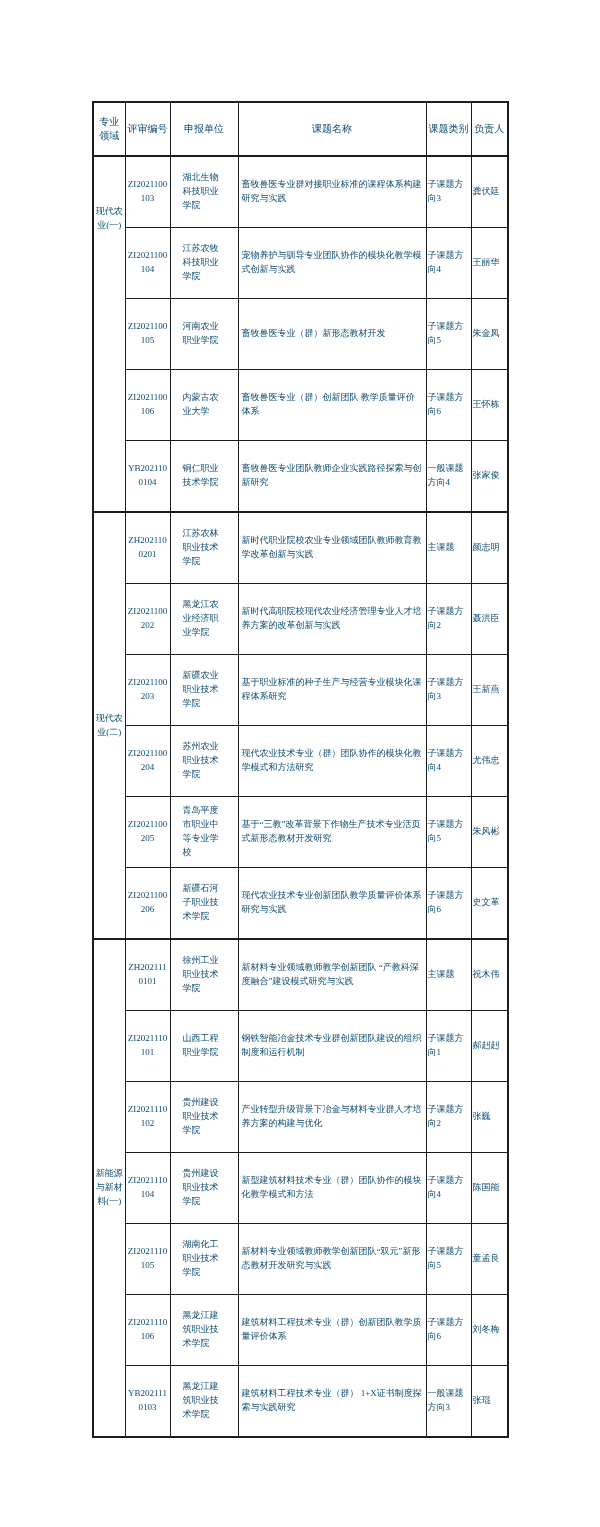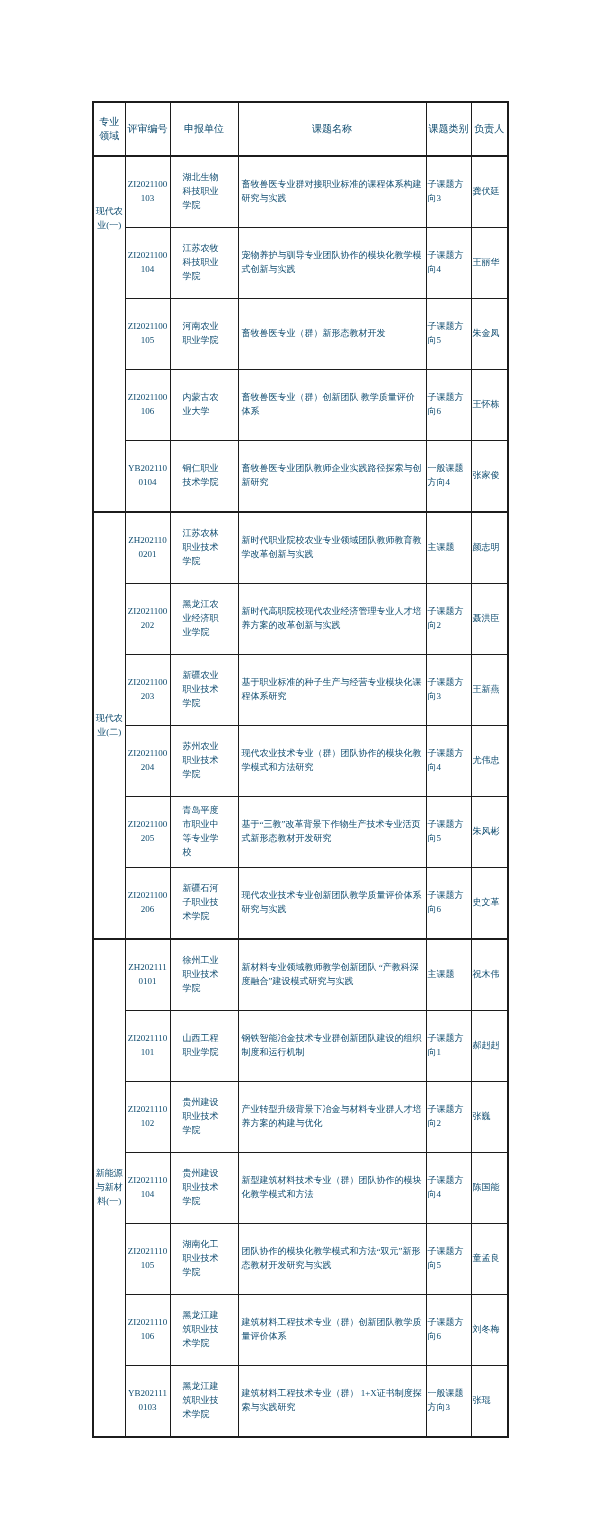--- a/index.html
+++ b/index.html
@@ -173,21 +173,21 @@
       <tr>
         <td class="code">ZI2021110104</td>
         <td class="unit">贵州建设职业技术学院</td>
         <td class="title">新型建筑材料技术专业（群）团队协作的模块化教学模式和方法</td>
         <td class="cat">子课题方向4</td>
         <td class="leader">陈国能</td>
       </tr>
       <tr>
         <td class="code">ZI2021110105</td>
         <td class="unit">湖南化工职业技术学院</td>
-        <td class="title">团队协作的模块化教学模式和方法“双元”新形态教材开发研究与实践</td>
+        <td class="title">新材料专业领域教师教学创新团队“双元”新形态教材开发研究与实践</td>
         <td class="cat">子课题方向5</td>
         <td class="leader">童孟良</td>
       </tr>
       <tr>
         <td class="code">ZI2021110106</td>
         <td class="unit">黑龙江建筑职业技术学院</td>
         <td class="title">建筑材料工程技术专业（群）创新团队教学质量评价体系</td>
         <td class="cat">子课题方向6</td>
         <td class="leader">刘冬梅</td>
       </tr>

